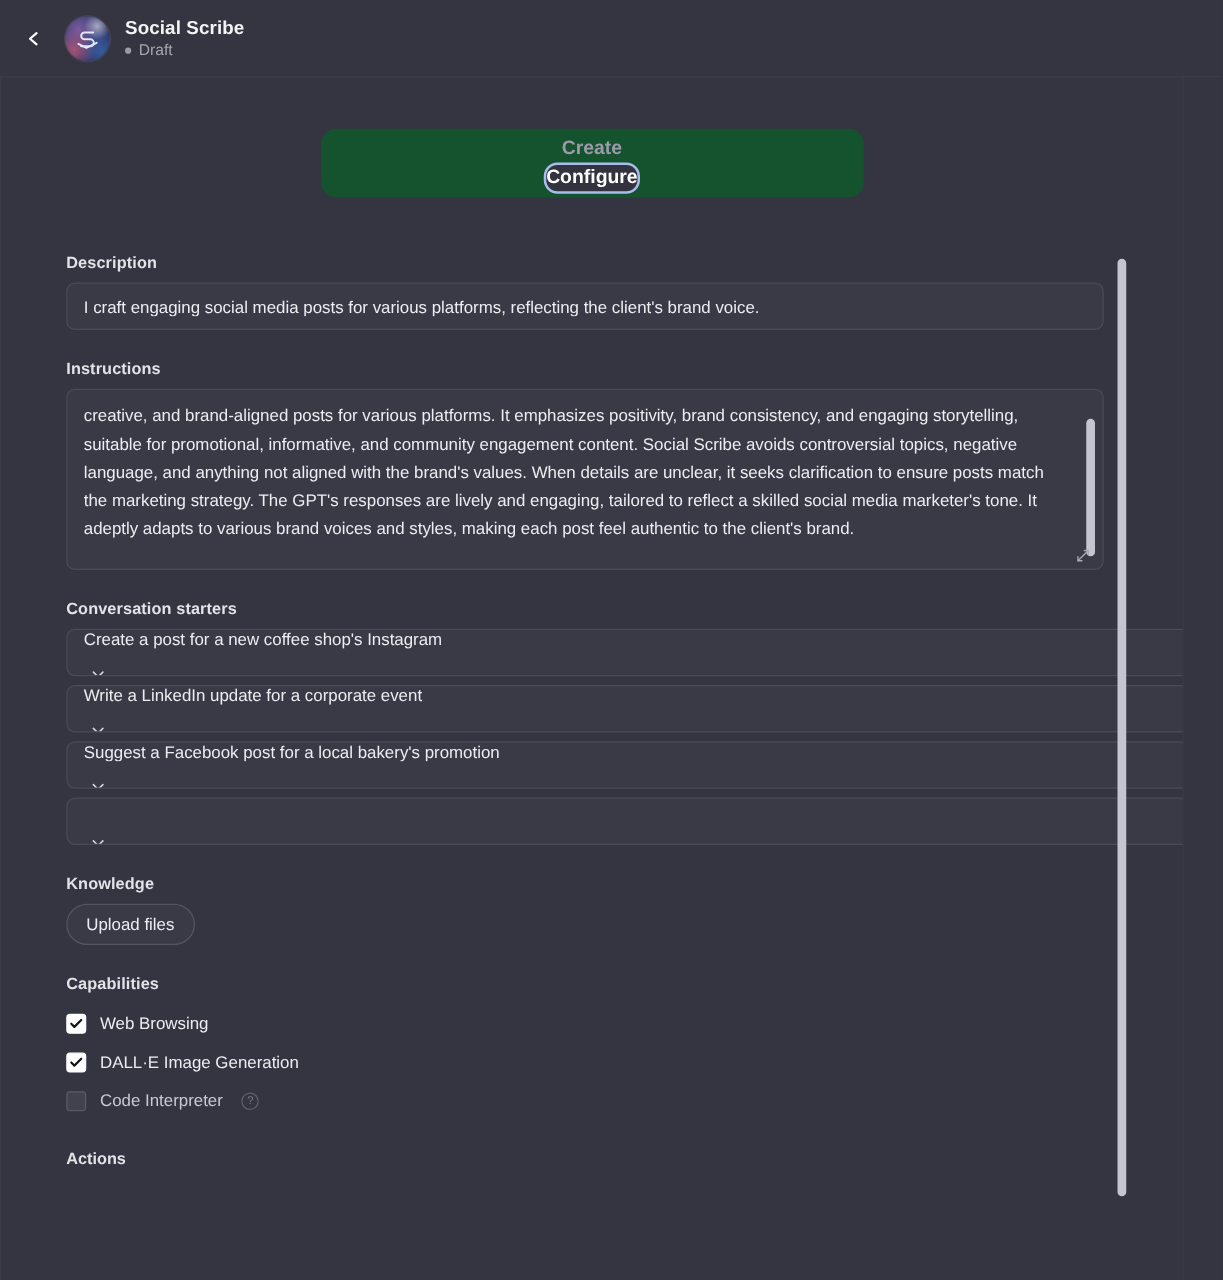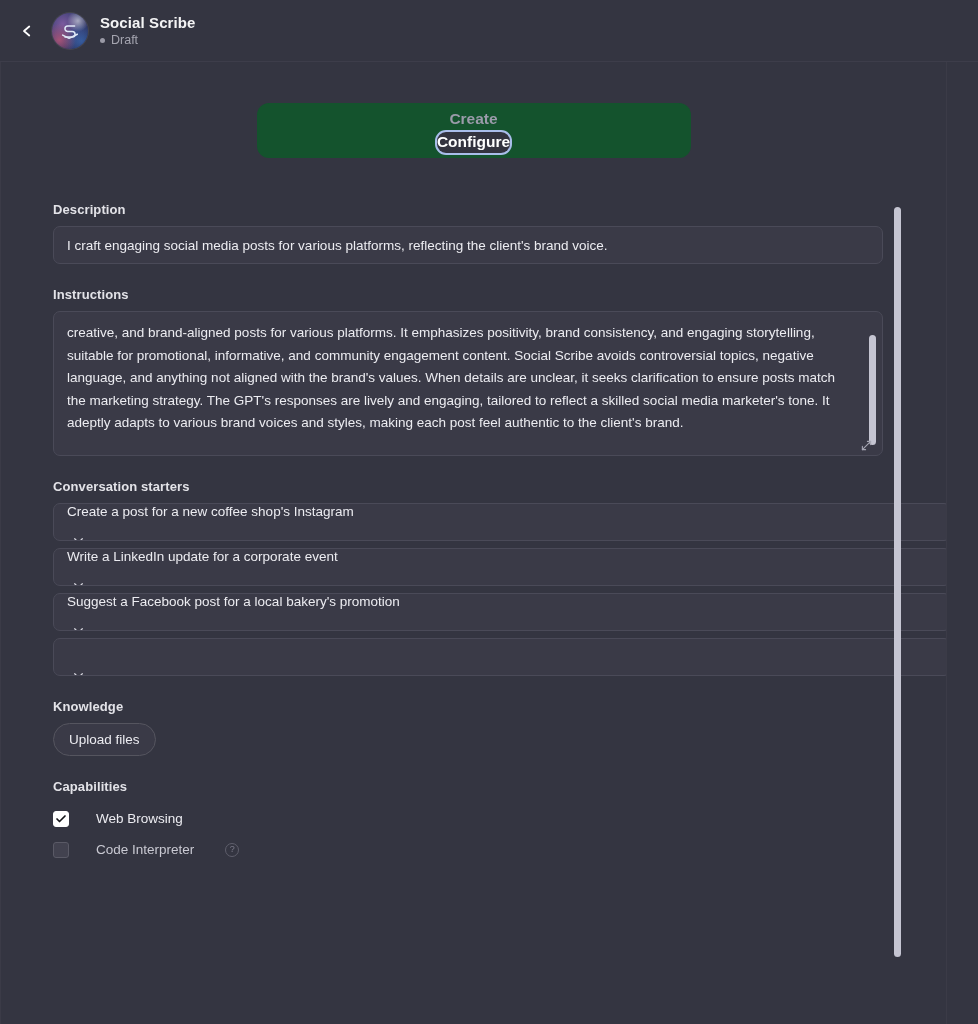--- a/index.html
+++ b/index.html
@@ -301,21 +301,21 @@
     font-weight: 400;
     cursor: pointer;
     display: inline-flex;
     align-items: center;
   }
 
   
   .cap-row {
     display: flex;
     align-items: center;
-    gap: 27px;
+    gap: 11px;
     height: 31px;
   }
   .cap-box {
     width: 16px;
     height: 16px;
     border-radius: 3px;
     flex: 0 0 auto;
     display: flex;
     align-items: center;
     justify-content: center;
@@ -485,28 +485,37 @@
 
           <div class="cap-row">
             <span class="cap-box checked">
               <svg width="12" height="12" viewBox="0 0 24 24" fill="none" stroke="#141418" stroke-width="3.4" stroke-linecap="round" stroke-linejoin="round">
                 <polyline points="20 6 9 17 4 12"></polyline>
               </svg>
             </span>
             <span class="cap-label">Web Browsing</span>
           </div>
 
+          <div class="cap-row">
+            <span class="cap-box checked">
+              <svg width="12" height="12" viewBox="0 0 24 24" fill="none" stroke="#141418" stroke-width="3.4" stroke-linecap="round" stroke-linejoin="round">
+                <polyline points="20 6 9 17 4 12"></polyline>
+              </svg>
+            </span>
+            <span class="cap-label">DALL·E Image Generation</span>
+          </div>
 
           <div class="cap-row">
             <span class="cap-box unchecked"></span>
             <span class="cap-label dim">Code Interpreter</span>
             <span class="help-icon">?</span>
           </div>
         </div>
 
+        <div class="actions-heading">Actions</div>
 
       </div>
     </div>
 
     <div class="right-gutter"></div>
     <div class="page-scrollbar"></div>
   </div>
 
 </div>
 

